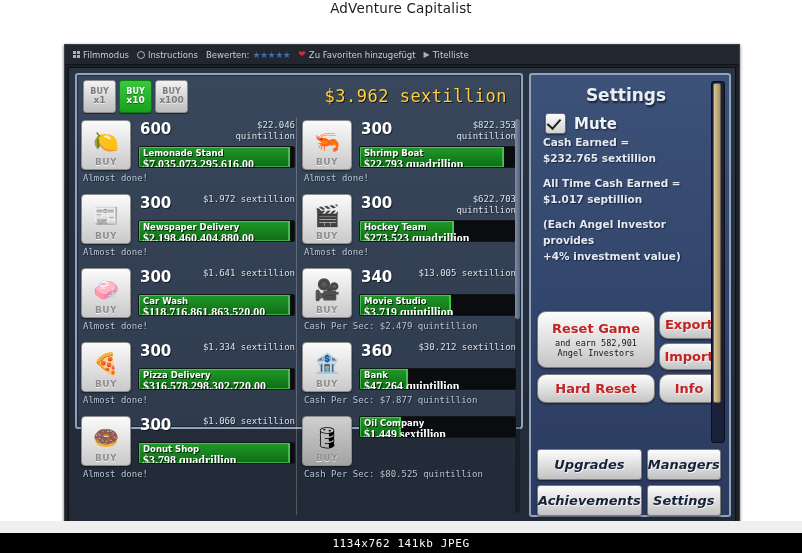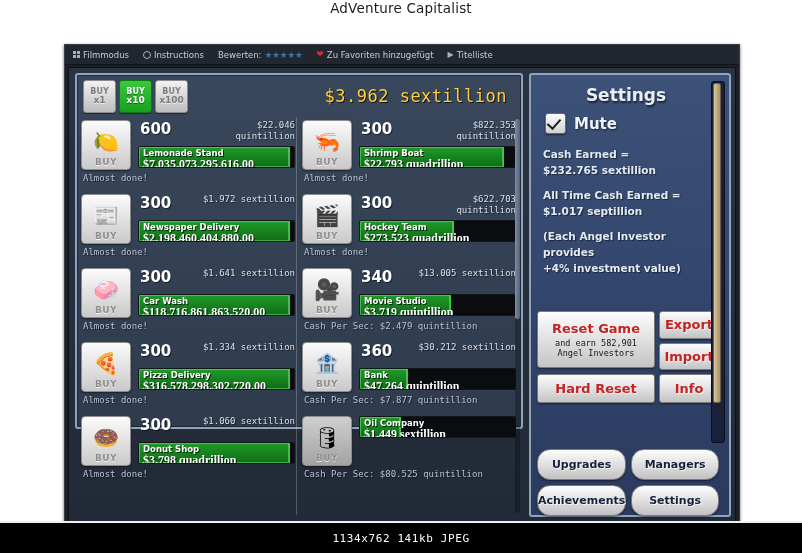--- a/index.html
+++ b/index.html
@@ -23,21 +23,21 @@
     position:absolute;left:64px;top:44px;width:674px;height:482px;
     background:#1b1f26;
     border:1px solid #3a3f48;
     box-shadow:0 1px 3px rgba(0,0,0,.6);
   }
 
   
   .toolbar{
     position:absolute;left:0;top:0;width:674px;height:20px;
     background:#22262e;
-    display:flex;align-items:center;gap:14px;
+    display:flex;align-items:center;gap:8px;
     padding:0 8px;box-sizing:border-box;
     font-size:8.5px;color:#c6ccd6;
     font-family:"DejaVu Sans",sans-serif;
     border-bottom:1px solid #11141a;
   }
   .tb-item{display:flex;align-items:center;gap:3px;white-space:nowrap;cursor:pointer;}
   .ico-grid{display:inline-block;width:7px;height:7px;position:relative;}
   .ico-grid i{position:absolute;width:3px;height:3px;background:#aab2bd;}
   .ico-grid i:nth-child(1){left:0;top:0}
   .ico-grid i:nth-child(2){right:0;top:0}
@@ -167,21 +167,21 @@
     position:absolute;left:460px;top:5px;width:202px;height:444px;
     background:linear-gradient(180deg,#3d5278 0%,#31436a 60%,#2b3a5e 100%);
     border:2px solid #8fa3bd;border-radius:3px;box-sizing:border-box;
   }
   .set-inner{position:absolute;left:6px;top:4px;width:178px;}
   .set-title{
     text-align:center;font-family:"DejaVu Sans",sans-serif;font-weight:bold;
     font-size:17px;color:#e9eef6;text-shadow:1px 2px 2px rgba(0,0,0,.6);
     margin:6px 0 8px 0;
   }
-  .mute-row{display:flex;align-items:center;gap:8px;padding-left:8px;margin-bottom:12px;cursor:pointer;}
+  .mute-row{display:flex;align-items:center;gap:8px;padding-left:8px;margin-bottom:0;cursor:pointer;}
   .chk{
     width:19px;height:19px;border-radius:3px;flex:none;
     background:linear-gradient(180deg,#fbfbfb,#d2d2d2);
     border:1px solid #6b6b6b;position:relative;
     box-shadow:0 1px 2px rgba(0,0,0,.5);
   }
   .chk:after{
     content:"";position:absolute;left:4px;top:2px;width:6px;height:11px;
     border:solid #1d1d1d;border-width:0 2.6px 2.6px 0;transform:rotate(42deg);
   }
@@ -195,21 +195,21 @@
     padding-left:6px;line-height:16px;
   }
   .gap{height:9px;}
 
   .btn-grid{
     position:absolute;left:6px;top:236px;width:182px;
     display:grid;grid-template-columns:118px 60px;gap:4px;
   }
   .gbtn{
     background:linear-gradient(180deg,#fdfdfd,#c4c4c4);
-    border:1px solid #7c7c7c;border-radius:3px;
+    border:1px solid #7c7c7c;border-radius:9px;
     display:flex;flex-direction:column;align-items:center;justify-content:center;
     cursor:pointer;box-shadow:0 1px 2px rgba(0,0,0,.5);
     font-family:"DejaVu Sans",sans-serif;
   }
   .gbtn .main{
     font-weight:bold;font-size:13px;color:#c32323;
     text-shadow:1px 1px 1px rgba(255,255,255,.8);white-space:nowrap;
   }
   .gbtn .sub{
     font-family:"DejaVu Sans Mono",monospace;font-size:8.5px;color:#161616;
@@ -218,45 +218,45 @@
   .g-reset{grid-row:1 / span 2;height:55px;}
   .g-small{height:25.5px;}
   .g-hard{height:27px;}
   .g-info{height:27px;}
 
   .nav-grid{
     position:absolute;left:6px;top:374px;width:182px;
     display:grid;grid-template-columns:1fr 1fr;gap:5px;
   }
   .nbtn{
-    height:29px;border-radius:13px;
+    height:29px;border-radius:3px;
     background:linear-gradient(180deg,#fdfdfd,#c2c2c2);
     border:1px solid #7c7c7c;cursor:pointer;
     display:flex;align-items:center;justify-content:center;
     box-shadow:0 1px 2px rgba(0,0,0,.5);
-    font-family:"DejaVu Sans",sans-serif;font-weight:bold;font-size:11px;
-    color:#15223a;text-shadow:1px 1px 0 rgba(255,255,255,.7);
+    font-family:"DejaVu Sans",sans-serif;font-weight:bold;font-size:13px;
+    color:#15223a;text-shadow:1px 1px 0 rgba(255,255,255,.7);font-style:italic;
   }
 
   .set-scroll{
     position:absolute;right:4px;top:6px;width:12px;height:360px;
     background:#18203a;border:1px solid #0b0f1c;border-radius:3px;
   }
   .set-scroll i{
     position:absolute;left:1px;top:1px;width:8px;height:320px;
     background:linear-gradient(90deg,#d9c595,#a8916a);border-radius:2px;
     border:1px solid #6d5d42;box-sizing:border-box;
   }
 
   
   .footer-white{
     position:absolute;left:0;bottom:20px;width:802px;height:12px;background:#efefef;
   }
   .footer-bar{
-    position:absolute;left:0;bottom:0;width:802px;height:30px;background:#000000;
+    position:absolute;left:0;bottom:0;width:802px;height:20px;background:#000000;
     display:flex;align-items:center;justify-content:center;
   }
   .footer-bar span{
     font-family:"DejaVu Sans Mono",monospace;font-size:11px;color:#ffffff;letter-spacing:.6px;
   }
 </style>
 </head>
 <body>
 
 <div class="page">

